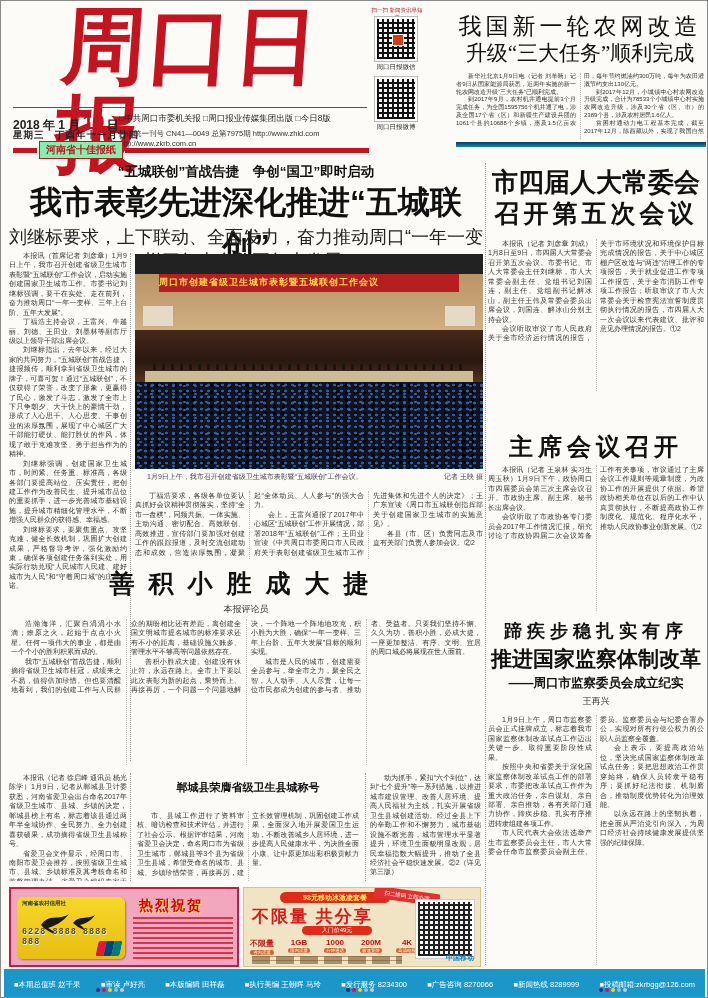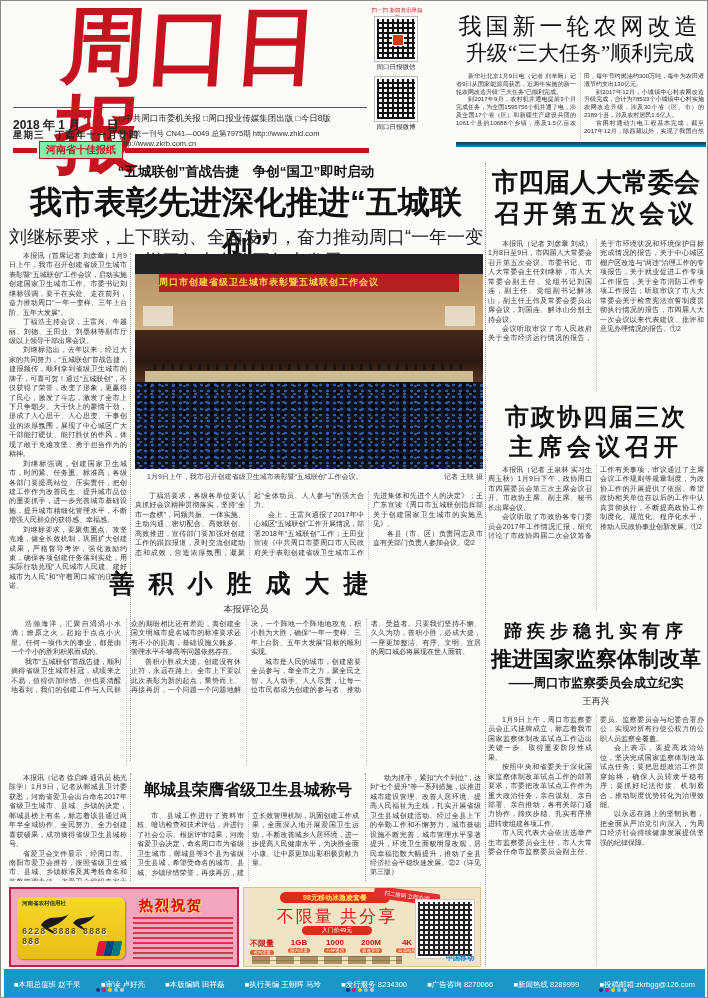--- a/index.html
+++ b/index.html
@@ -85,42 +85,42 @@
   .zx1a{top:400px;font-size:24px;letter-spacing:2px;font-weight:600;}
   .zx1b{top:430px;font-size:24px;letter-spacing:5px;font-weight:600;}
   .zx-body{left:487px;top:464px;width:216px;height:146px;}
   .jc1a{top:618px;font-size:18px;letter-spacing:5px;font-weight:600;}
   .jc1b{top:644px;font-size:21px;letter-spacing:0;font-weight:600;}
   .jc-sub{left:487px;top:674px;width:216px;text-align:center;font-size:12.5px;font-weight:bold;color:#111;}
   .jc-auth{left:487px;top:694px;width:216px;text-align:center;font-size:9px;color:#333;font-family:"Liberation Serif",serif;}
   .jc-body{left:487px;top:714px;width:216px;height:250px;}
   
   .dc-left{left:8px;top:772px;width:118px;height:108px;}
-  .dc-h{left:136px;top:779px;width:222px;text-align:center;font-size:16px;font-weight:bold;color:#111;
+  .dc-h{left:136px;top:779px;width:222px;text-align:center;font-size:11px;font-weight:bold;color:#111;
         font-family:"Liberation Serif",serif;}
   .dc-main{left:136px;top:810px;width:222px;height:70px;}
   .dc-side{left:364px;top:772px;width:116px;height:108px;border-left:1px dotted #999;padding-left:4px;box-sizing:border-box;}
   
   .ad-pink{left:8px;top:886px;width:230px;height:80px;background:#f2a7bf;border:2px solid #c21d46;box-sizing:border-box;}
   .card{position:absolute;left:6px;top:8px;width:108px;height:62px;background:linear-gradient(#f6d829,#e8bd12);
         border-radius:6px;box-shadow:1px 1px 2px rgba(0,0,0,.35);overflow:hidden;}
   .card-bank{font-size:5.5px;font-weight:bold;color:#233;padding:3px 0 0 5px;}
   .card-num{position:absolute;left:5px;bottom:12px;font-size:8.5px;font-weight:bold;color:#5a4a08;
             text-shadow:0.5px 0.5px 0 #fff;letter-spacing:1px;font-family:"Liberation Mono",monospace;}
   .unionpay{position:absolute;right:4px;bottom:3px;width:24px;height:15px;border-radius:2px;overflow:hidden;
             display:flex;transform:skewX(-12deg);}
   .unionpay span{flex:1;} .up1{background:#e21836;} .up2{background:#00447c;} .up3{background:#007b84;}
   .ad-pink-title{position:absolute;left:128px;top:8px;font-size:14px;font-weight:bold;color:#d00;
                  text-shadow:1px 1px 0 #ffe36a;letter-spacing:2px;font-family:"Liberation Serif",serif;}
   .fineprint{position:absolute;background:repeating-linear-gradient(180deg,rgba(200,20,40,.75) 0 2px,transparent 2px 5px);}
   .fp-pink{left:122px;top:28px;width:100px;height:44px;}
   .ad-tel{left:242px;top:886px;width:238px;height:80px;background:#f1e4c4;border:1px solid #d9c28c;box-sizing:border-box;overflow:hidden;}
   .tel-badge{position:absolute;left:36px;top:4px;width:110px;height:11px;background:#e02a1a;color:#ffe95e;
              font-size:7px;line-height:11px;text-align:center;border-radius:6px;font-weight:bold;}
-  .tel-h{position:absolute;left:8px;top:17px;width:170px;text-align:center;font-size:17px;font-weight:normal;color:#d61a1a;letter-spacing:2px;}
+  .tel-h{position:absolute;left:8px;top:17px;width:170px;font-size:17px;font-weight:bold;color:#d61a1a;letter-spacing:2px;}
   .tel-sub{position:absolute;left:58px;top:38px;width:70px;height:9px;background:#e02a1a;color:#fff;
            font-size:6px;line-height:9px;text-align:center;border-radius:5px;}
   .tel-items{position:absolute;left:6px;top:50px;width:168px;display:flex;justify-content:space-between;}
   .tel-item{text-align:center;}
   .tel-item .v{font-size:8px;font-weight:bold;color:#c41414;}
   .tel-item .l{font-size:4.5px;color:#fff;background:#d0662a;border-radius:3px;padding:0 2px;margin-top:1px;}
   .tel-qr{position:absolute;right:6px;top:12px;width:54px;height:54px;background:
        repeating-linear-gradient(0deg,#222 0 2px,transparent 2px 5px),
        repeating-linear-gradient(90deg,#222 0 2px,#fff 2px 5px);border:2px solid #fff;outline:1px solid #ccc;}
   .tel-ribbon{position:absolute;right:40px;top:2px;width:66px;height:12px;background:#e03030;color:#fff;
@@ -207,21 +207,20 @@
     <p>各县（市、区）负责同志及市直有关部门负责人参加会议。②2</p>
   </div>
 
   <div class="abs r-h rd1a">市四届人大常委会</div>
   <div class="abs r-h rd1b">召开第五次会议</div>
   <div class="abs rd-body bd cols2">
     <p>本报讯（记者 刘彦章 刘成）1月8日至9日，市四届人大常委会召开第五次会议。市委书记、市人大常委会主任刘继标，市人大常委会副主任、党组书记刘国连，副主任、党组副书记解冰山，副主任王伟及常委会委员出席会议，刘国连、解冰山分别主持会议。</p>
     <p>会议听取审议了市人民政府关于全市经济运行情况的报告，关于市环境状况和环境保护目标完成情况的报告，关于中心城区棚户区改造与“两违”治理工作的专项报告，关于就业促进工作专项工作报告，关于全市消防工作专项工作报告；听取审议了市人大常委会关于检查宪法宣誓制度贯彻执行情况的报告，市四届人大一次会议以来代表建议、批评和意见办理情况的报告。①2</p>
   </div>
 
-  <div class="abs r-h zx1a">市政协四届三次</div>
   <div class="abs r-h zx1b">主席会议召开</div>
   <div class="abs zx-body bd cols2">
     <p>本报讯（记者 王泉林 实习生 周玉秋）1月9日下午，政协周口市四届委员会第三次主席会议召开。市政协主席、副主席、秘书长出席会议。</p>
     <p>会议听取了市政协各专门委员会2017年工作情况汇报，研究讨论了市政协四届二次会议筹备工作有关事项，审议通过了主席会议工作规则等规章制度，为政协工作的开展提供了依据。希望政协相关单位在以后的工作中认真贯彻执行，不断提高政协工作制度化、规范化、程序化水平，推动人民政协事业创新发展。①2</p>
   </div>
 
   <div class="abs r-h jc1a">蹄疾步稳扎实有序</div>
   <div class="abs r-h jc1b">推进国家监察体制改革</div>
   <div class="abs jc-sub">——周口市监察委员会成立纪实</div>
   <div class="abs jc-auth">王再兴</div>

